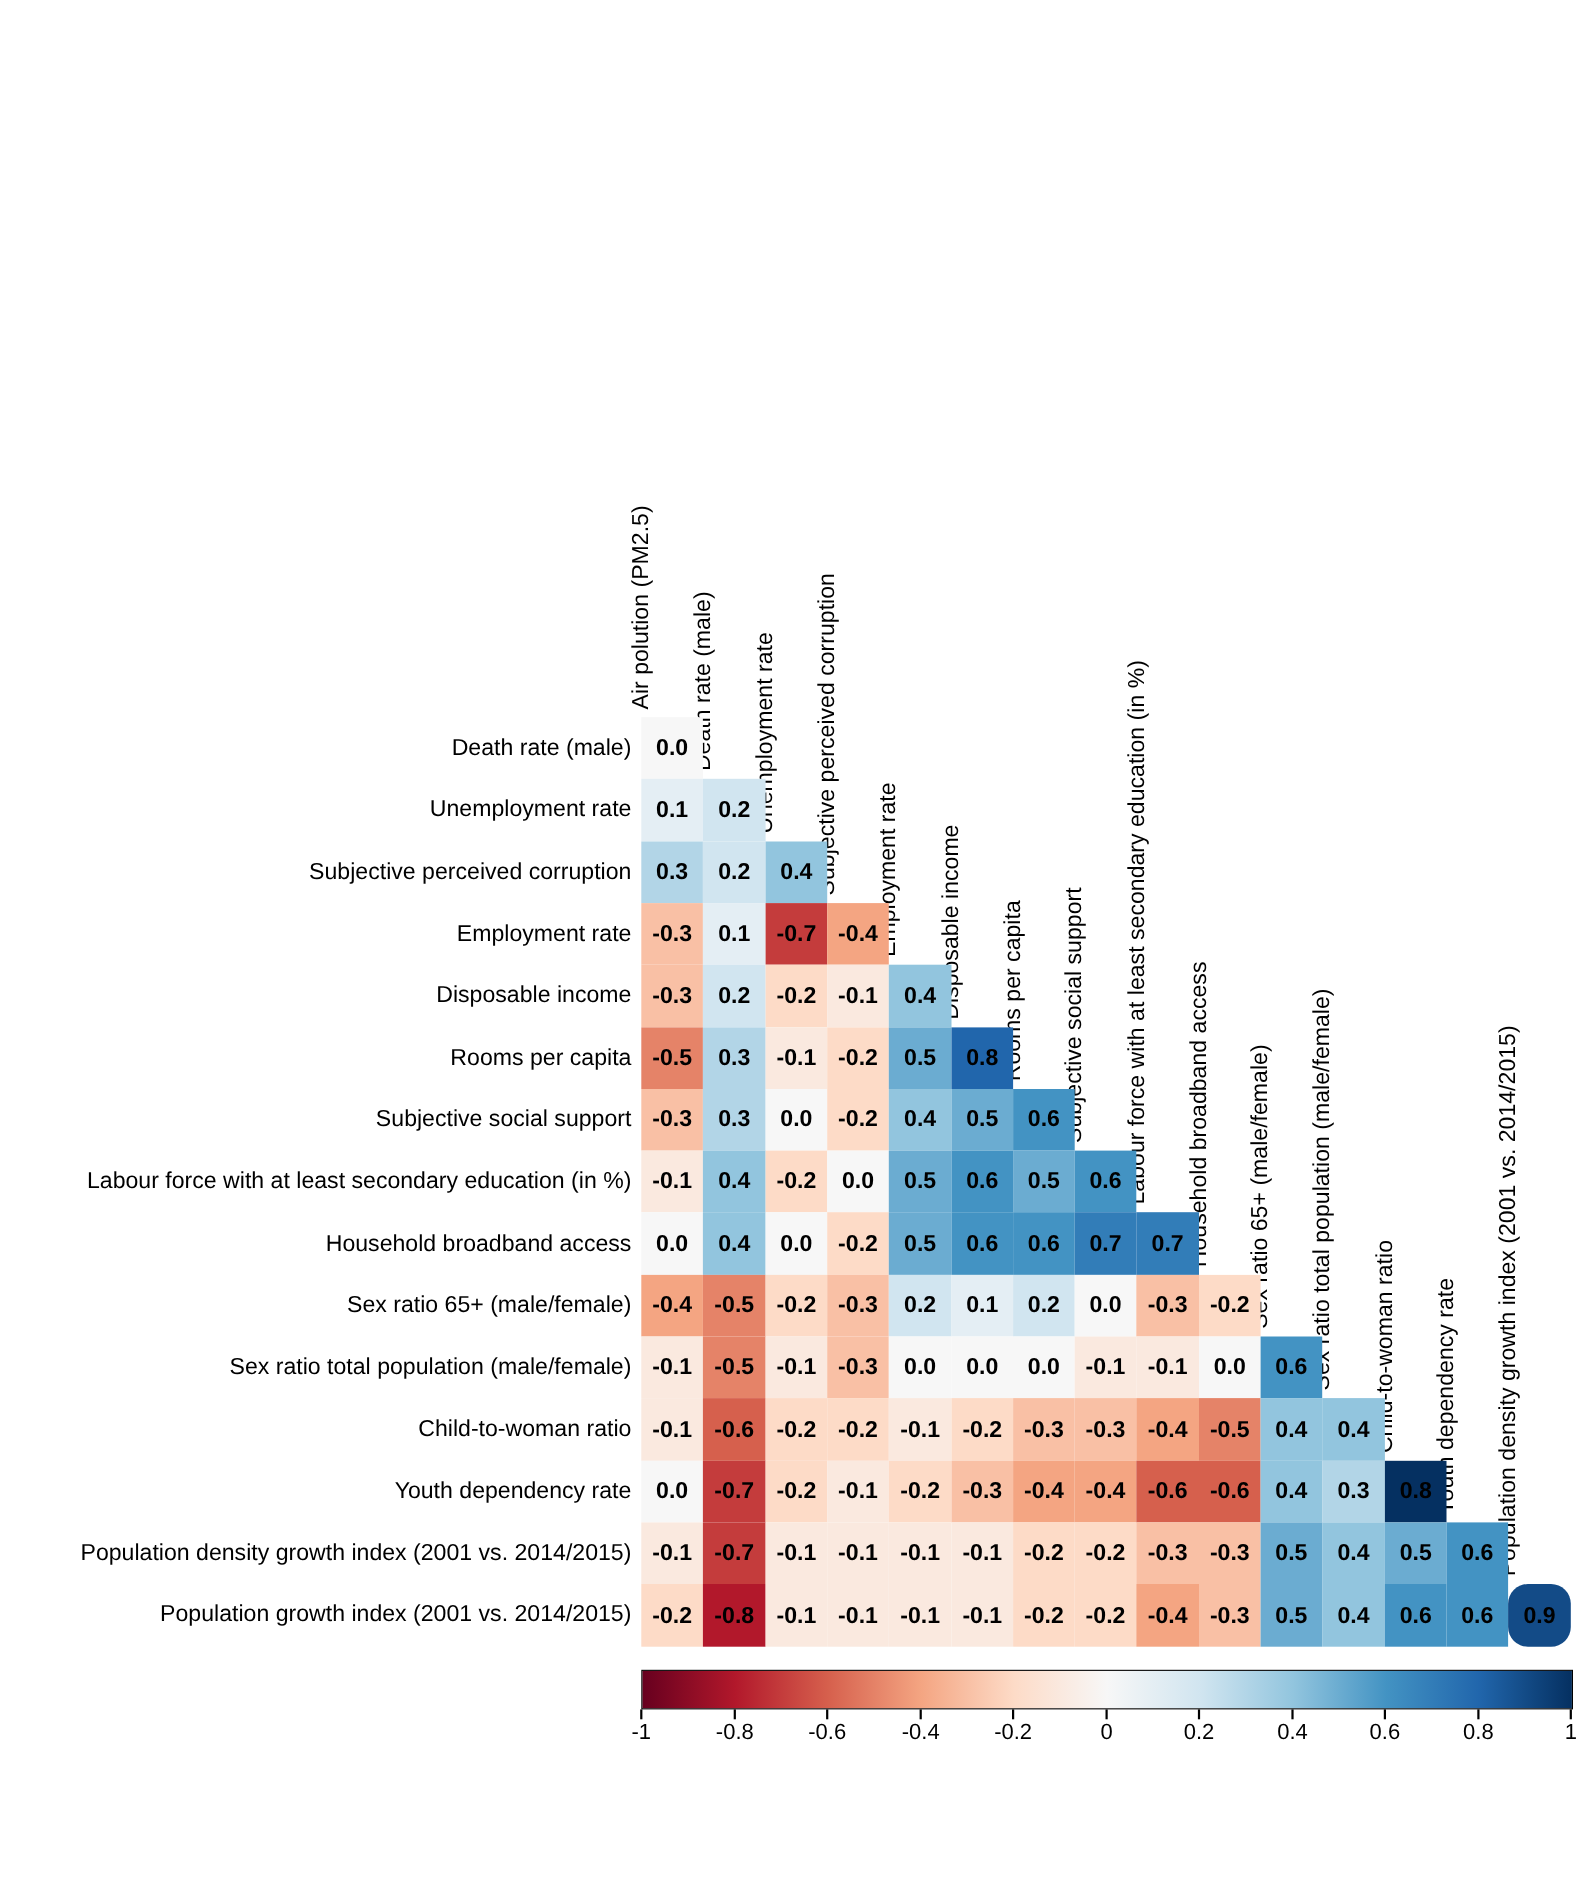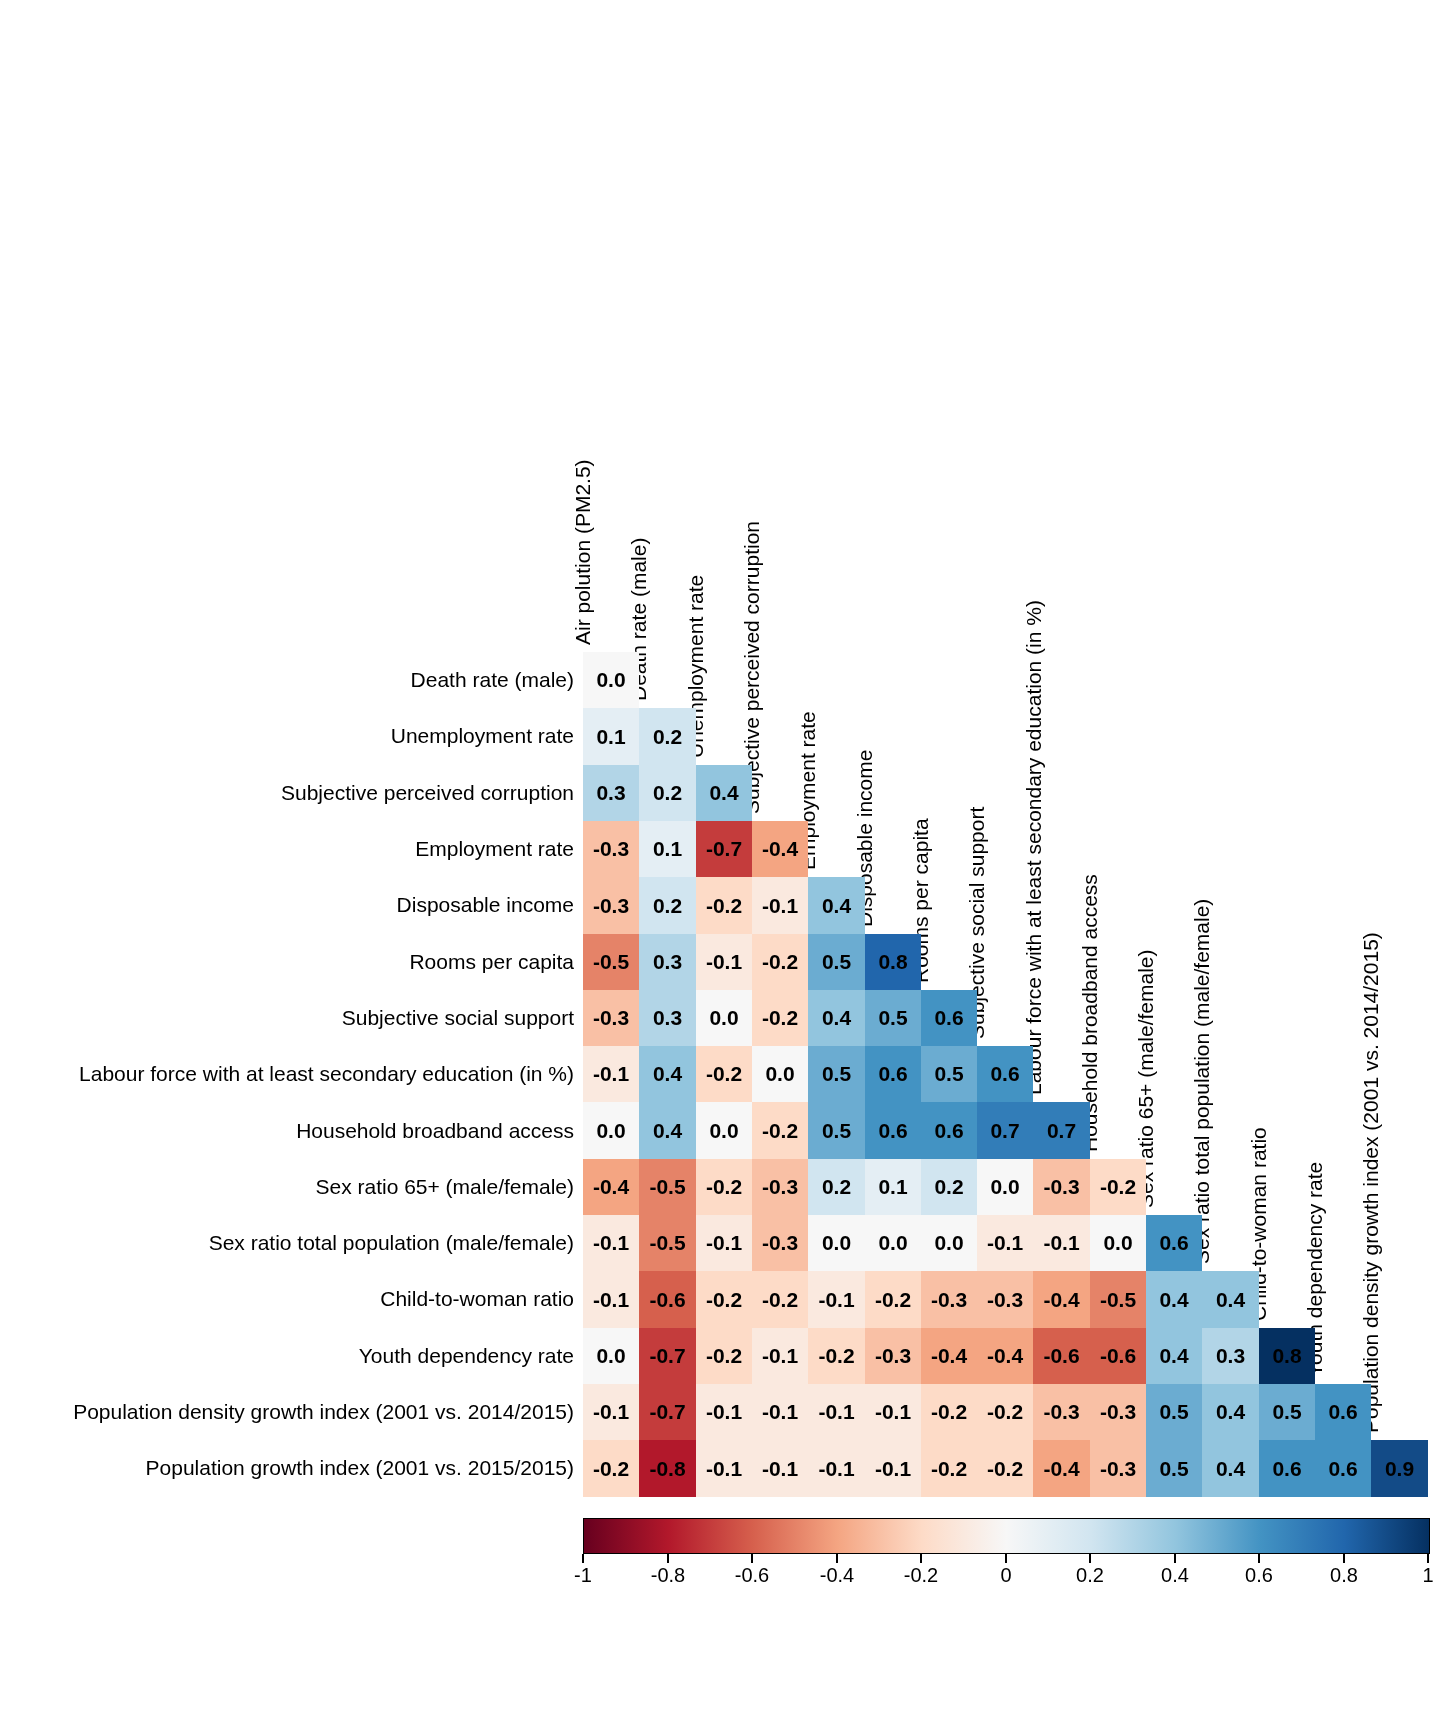--- a/index.html
+++ b/index.html
@@ -52,21 +52,21 @@
       <div class="rlabel" style="width: 574px; top: 891px;">Disposable income</div>
       <div class="rlabel" style="width: 574px; top: 948px;">Rooms per capita</div>
       <div class="rlabel" style="width: 574px; top: 1004px;">Subjective social support</div>
       <div class="rlabel" style="width: 574px; top: 1060px;">Labour force with at least secondary education (in %)</div>
       <div class="rlabel" style="width: 574px; top: 1117px;">Household broadband access</div>
       <div class="rlabel" style="width: 574px; top: 1173px;">Sex ratio 65+ (male/female)</div>
       <div class="rlabel" style="width: 574px; top: 1229px;">Sex ratio total population (male/female)</div>
       <div class="rlabel" style="width: 574px; top: 1285px;">Child-to-woman ratio</div>
       <div class="rlabel" style="width: 574px; top: 1342px;">Youth dependency rate</div>
       <div class="rlabel" style="width: 574px; top: 1398px;">Population density growth index (2001 vs. 2014/2015)</div>
-      <div class="rlabel" style="width: 574px; top: 1454px;">Population growth index (2001 vs. 2015/2015)</div>
+      <div class="rlabel" style="width: 574px; top: 1454px;">Population growth index (2001 vs. 2014/2015)</div>
     </div>
   <div id="cells">
       <div class="cell" style="left: 583px; top: 652px; width: 56px; height: 56px; background: rgb(247, 247, 247); color: rgb(0, 0, 0);">0.0</div>
       <div class="cell" style="left: 583px; top: 708px; width: 56px; height: 57px; background: rgb(228, 238, 244); color: rgb(0, 0, 0);">0.1</div>
       <div class="cell" style="left: 639px; top: 708px; width: 57px; height: 57px; background: rgb(209, 229, 240); color: rgb(0, 0, 0);">0.2</div>
       <div class="cell" style="left: 583px; top: 765px; width: 56px; height: 56px; background: rgb(178, 213, 231); color: rgb(0, 0, 0);">0.3</div>
       <div class="cell" style="left: 639px; top: 765px; width: 57px; height: 56px; background: rgb(209, 229, 240); color: rgb(0, 0, 0);">0.2</div>
       <div class="cell" style="left: 696px; top: 765px; width: 56px; height: 56px; background: rgb(146, 197, 222); color: rgb(0, 0, 0);">0.4</div>
       <div class="cell" style="left: 583px; top: 821px; width: 56px; height: 56px; background: rgb(249, 192, 165); color: rgb(0, 0, 0);">-0.3</div>
       <div class="cell" style="left: 639px; top: 821px; width: 57px; height: 56px; background: rgb(228, 238, 244); color: rgb(0, 0, 0);">0.1</div>
@@ -174,21 +174,21 @@
       <div class="cell" style="left: 808px; top: 1440px; width: 57px; height: 57px; background: rgb(250, 233, 223); color: rgb(0, 0, 0);">-0.1</div>
       <div class="cell" style="left: 865px; top: 1440px; width: 56px; height: 57px; background: rgb(250, 233, 223); color: rgb(0, 0, 0);">-0.1</div>
       <div class="cell" style="left: 921px; top: 1440px; width: 56px; height: 57px; background: rgb(253, 219, 199); color: rgb(0, 0, 0);">-0.2</div>
       <div class="cell" style="left: 977px; top: 1440px; width: 56px; height: 57px; background: rgb(253, 219, 199); color: rgb(0, 0, 0);">-0.2</div>
       <div class="cell" style="left: 1033px; top: 1440px; width: 57px; height: 57px; background: rgb(244, 165, 130); color: rgb(0, 0, 0);">-0.4</div>
       <div class="cell" style="left: 1090px; top: 1440px; width: 56px; height: 57px; background: rgb(249, 192, 165); color: rgb(0, 0, 0);">-0.3</div>
       <div class="cell" style="left: 1146px; top: 1440px; width: 56px; height: 57px; background: rgb(107, 172, 209); color: rgb(0, 0, 0);">0.5</div>
       <div class="cell" style="left: 1202px; top: 1440px; width: 57px; height: 57px; background: rgb(146, 197, 222); color: rgb(0, 0, 0);">0.4</div>
       <div class="cell" style="left: 1259px; top: 1440px; width: 56px; height: 57px; background: rgb(67, 147, 195); color: rgb(0, 0, 0);">0.6</div>
       <div class="cell" style="left: 1315px; top: 1440px; width: 56px; height: 57px; background: rgb(67, 147, 195); color: rgb(0, 0, 0);">0.6</div>
-      <div class="cell" style="left: 1371px; top: 1440px; width: 57px; height: 57px; background: rgb(19, 75, 135); color: rgb(0, 0, 0);">0.9</div>
+      <div class="cell" style="left: 1371px; top: 1440px; width: 57px; height: 57px; background: rgb(19, 75, 135); color: rgb(0, 0, 0); border-radius: 18px;">0.9</div>
     </div>
   <div id="colorbar">
       <div class="cbar" style="left: 583px; top: 1518px; width: 845px; height: 34px; background: linear-gradient(90deg, rgb(103, 0, 31) 0%, rgb(178, 24, 43) 10%, rgb(214, 96, 77) 20%, rgb(244, 165, 130) 30%, rgb(253, 219, 199) 40%, rgb(247, 247, 247) 50%, rgb(209, 229, 240) 60%, rgb(146, 197, 222) 70%, rgb(67, 147, 195) 80%, rgb(33, 102, 172) 90%, rgb(5, 48, 97) 100%);"></div>
       <div class="cbtick" style="left: 582px; top: 1554px; height: 9px;"></div>
       <div class="cbtlabel" style="left: 543px; width: 80px; top: 1564px;">-1</div>
       <div class="cbtick" style="left: 667px; top: 1554px; height: 9px;"></div>
       <div class="cbtlabel" style="left: 628px; width: 80px; top: 1564px;">-0.8</div>
       <div class="cbtick" style="left: 751px; top: 1554px; height: 9px;"></div>
       <div class="cbtlabel" style="left: 712px; width: 80px; top: 1564px;">-0.6</div>
       <div class="cbtick" style="left: 836px; top: 1554px; height: 9px;"></div>

